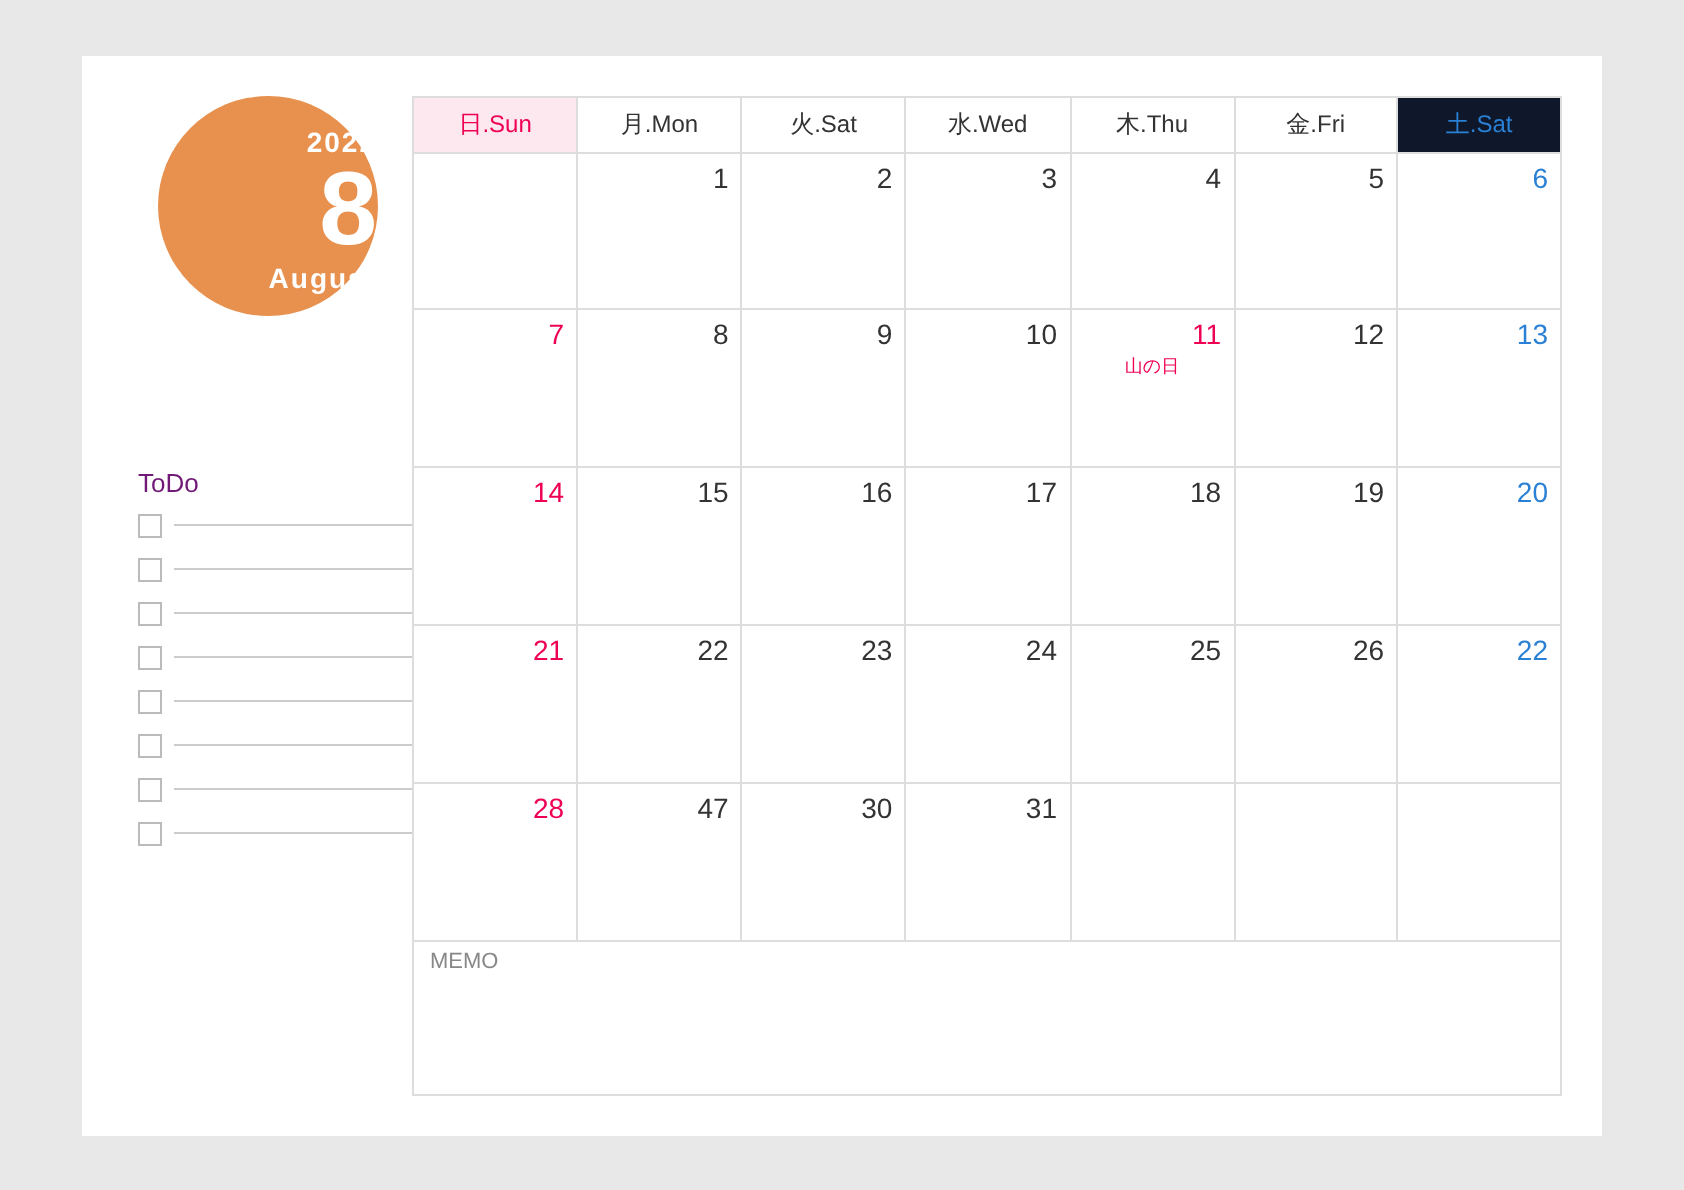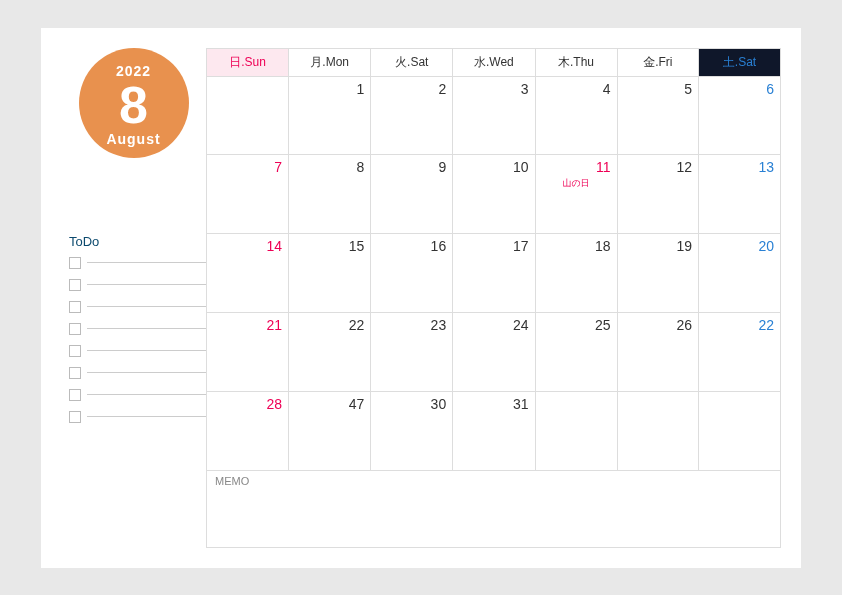--- a/index.html
+++ b/index.html
@@ -31,21 +31,21 @@
       align-items: center;
       padding-top: 0;
     }
     .month-circle {
       width: 110px;
       height: 110px;
       background: #e8914e;
       border-radius: 50%;
       display: flex;
       flex-direction: column;
-      align-items: center;
+      align-items: flex-end;
       justify-content: center;
       color: #fff;
       margin-bottom: 16px;
     }
     .year-text {
       font-size: 14px;
       font-weight: bold;
       letter-spacing: 1px;
       margin-top: 4px;
     }
@@ -61,21 +61,21 @@
     }
 
     
     .todo-section {
       width: 100%;
       padding-left: 8px;
       margin-top: 60px;
     }
     .todo-title {
       font-size: 13px;
-      color: #0c4a6e;
+      color: #701a75;
       margin-bottom: 8px;
     }
     .todo-item {
       display: flex;
       align-items: center;
       margin-bottom: 10px;
     }
     .todo-checkbox {
       width: 12px;
       height: 12px;

